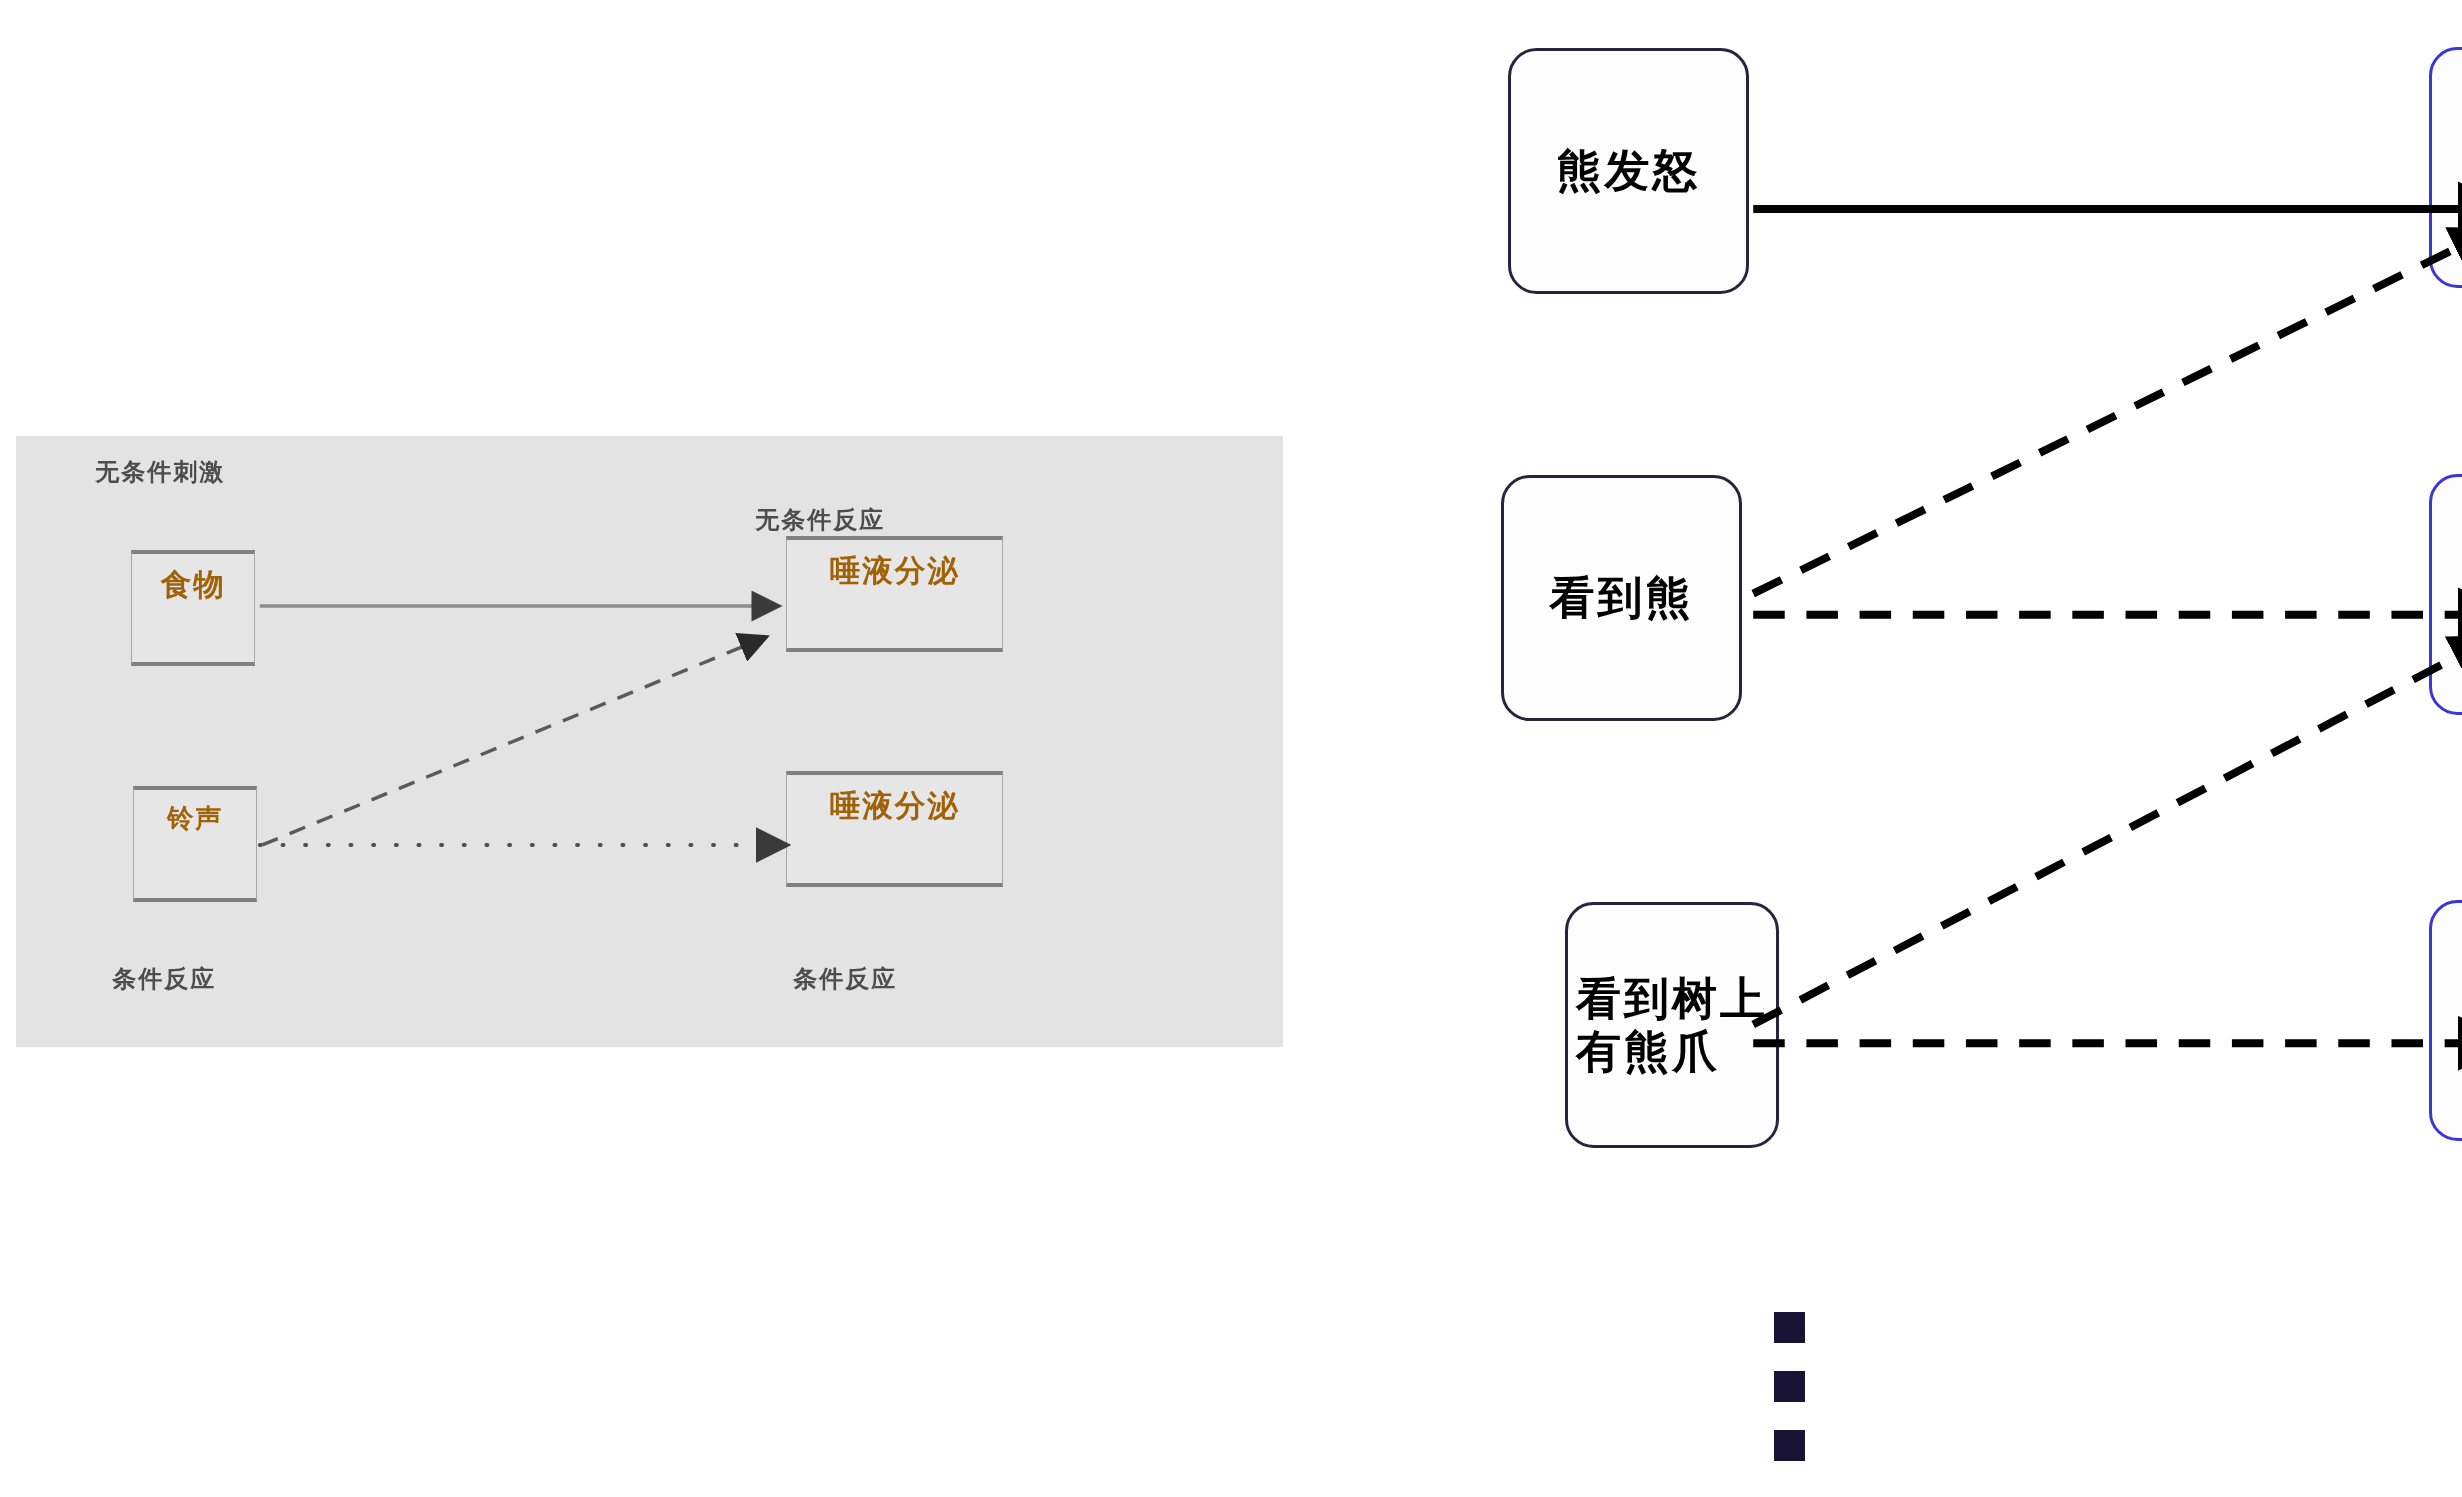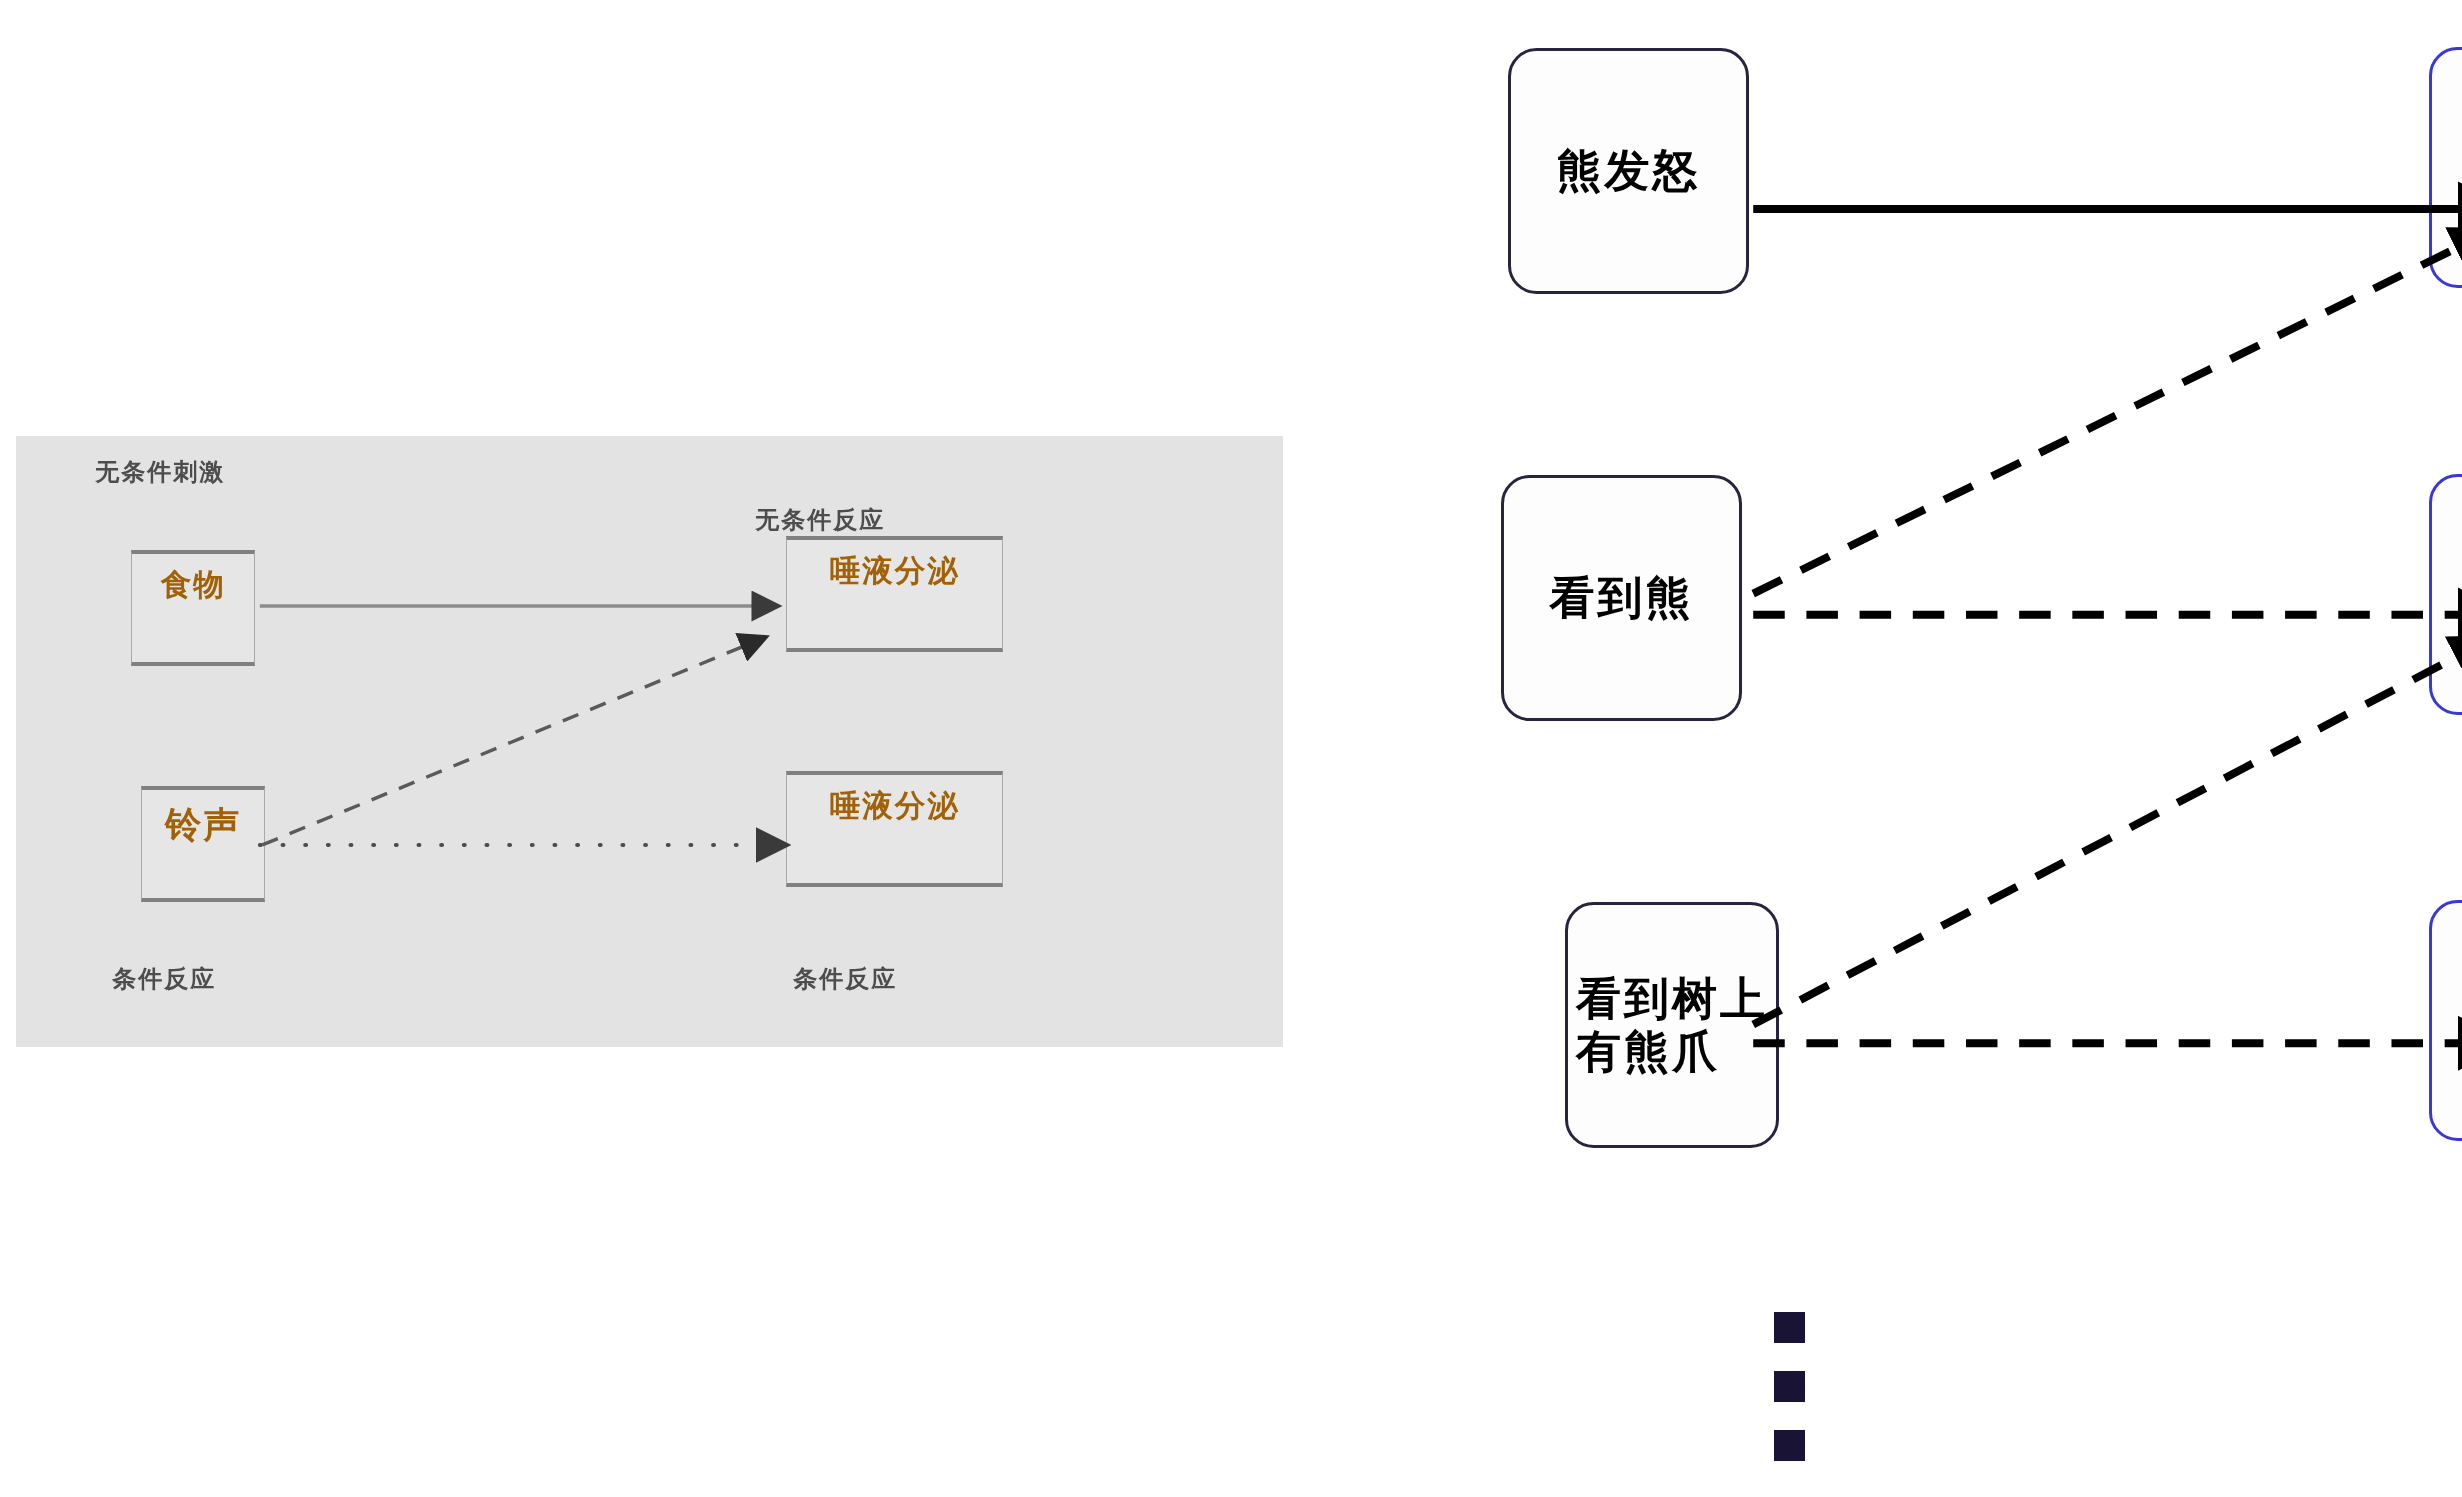--- a/index.html
+++ b/index.html
@@ -15,21 +15,21 @@
   #cc-head-ur{left:739px; top:19.7px;margin-top:48px;}
   #cc-head-cs{left:96px;  top:527px;}
   #cc-head-cr{left:761px; top:527px;margin-left:16px;}
 
   .cc-box{position:absolute;background:#e6e6e6;border:1.5px solid #a9a9a9;
           border-top:4.4px solid #808080;border-bottom:4.4px solid #808080;
           color:#a16207;font-weight:bold;white-space:nowrap;
           display:flex;align-items:flex-start;justify-content:center;
           padding-top:10.8px;box-sizing:border-box;letter-spacing:2px;}
   #cc-box-food   {left:115px; top:114px; width:124px;height:116px;font-size:30.5px;}
-  #cc-box-bell   {left:125px; top:350px; width:124px;height:116px;font-size:36px;}
+  #cc-box-bell   {left:117px; top:350px; width:124px;height:116px;font-size:26px;}
   #cc-box-sal-top{left:770px;top:100px; width:217px;height:116px;font-size:30.5px;}
   #cc-box-sal-bot{left:770px;top:335px; width:217px;height:116px;font-size:30.5px;}
 
   #cc-svg{position:absolute;left:0;top:0;width:1267px;height:611px;}
 
   
   .rbox{position:absolute;background:#fdfdfd;border-radius:28.6px;
         display:flex;align-items:center;justify-content:center;
         text-align:left;color:#000;box-sizing:border-box;}
   .rbox.dark {border:3.4px solid #27243f;}

